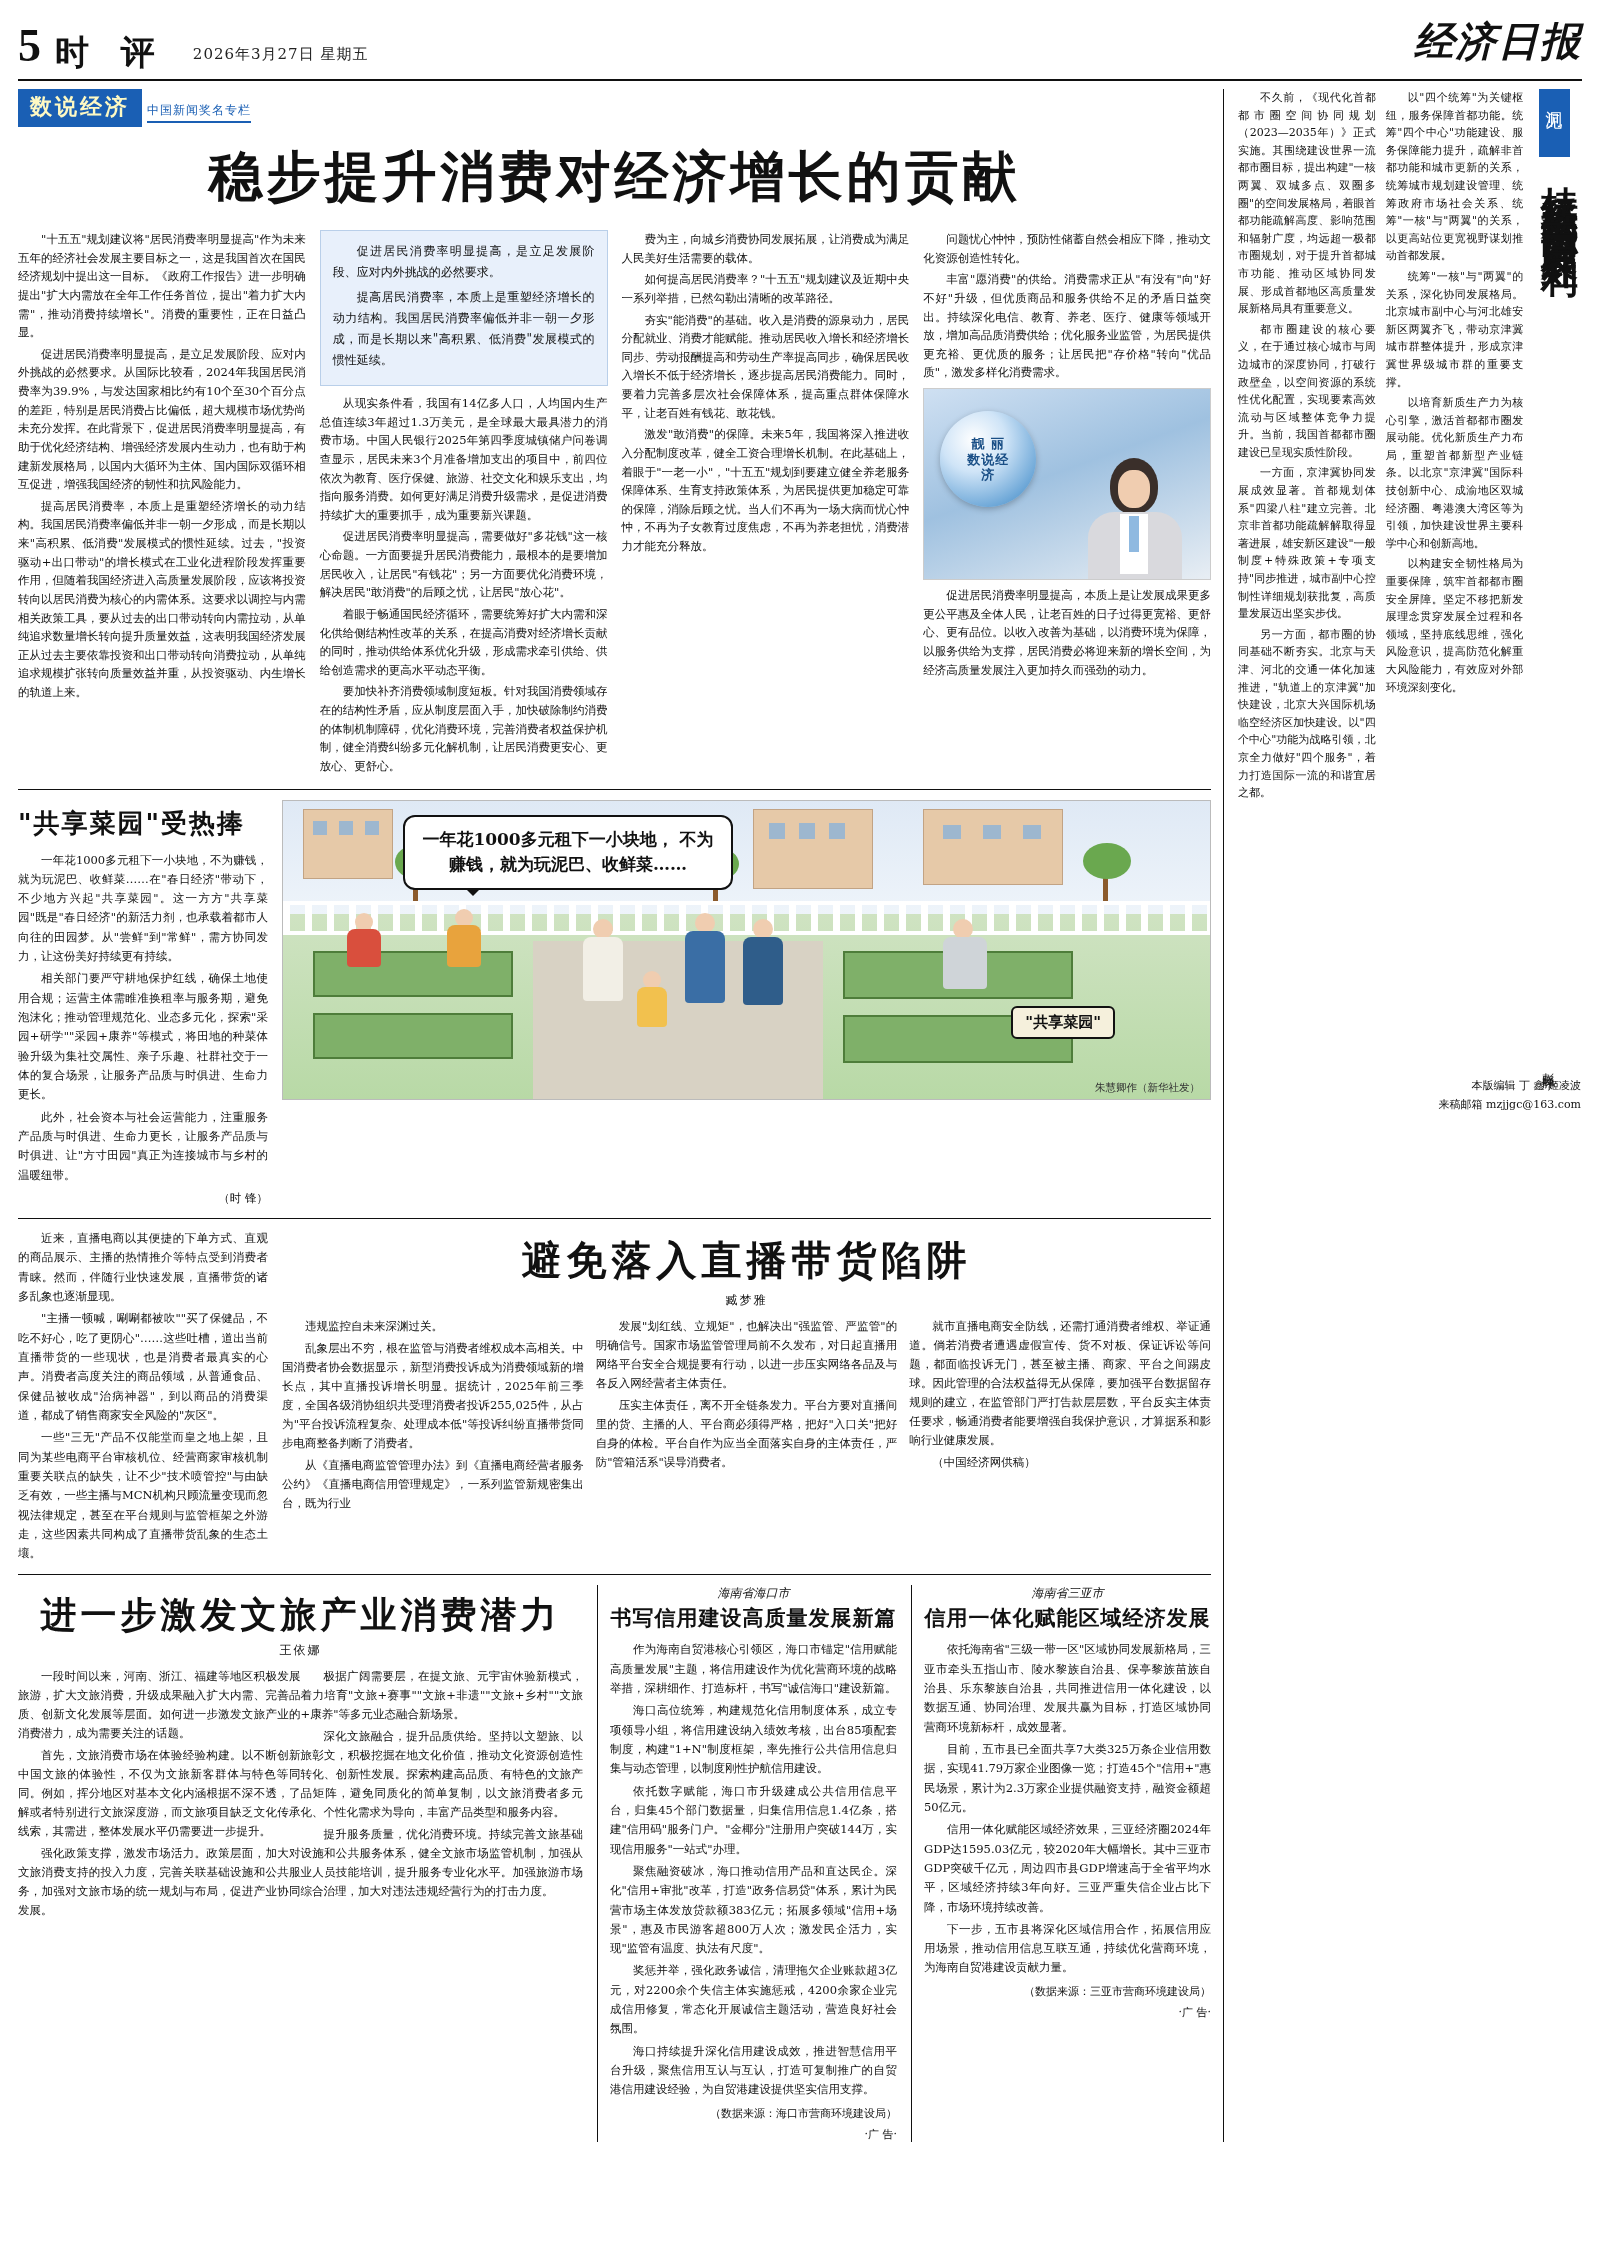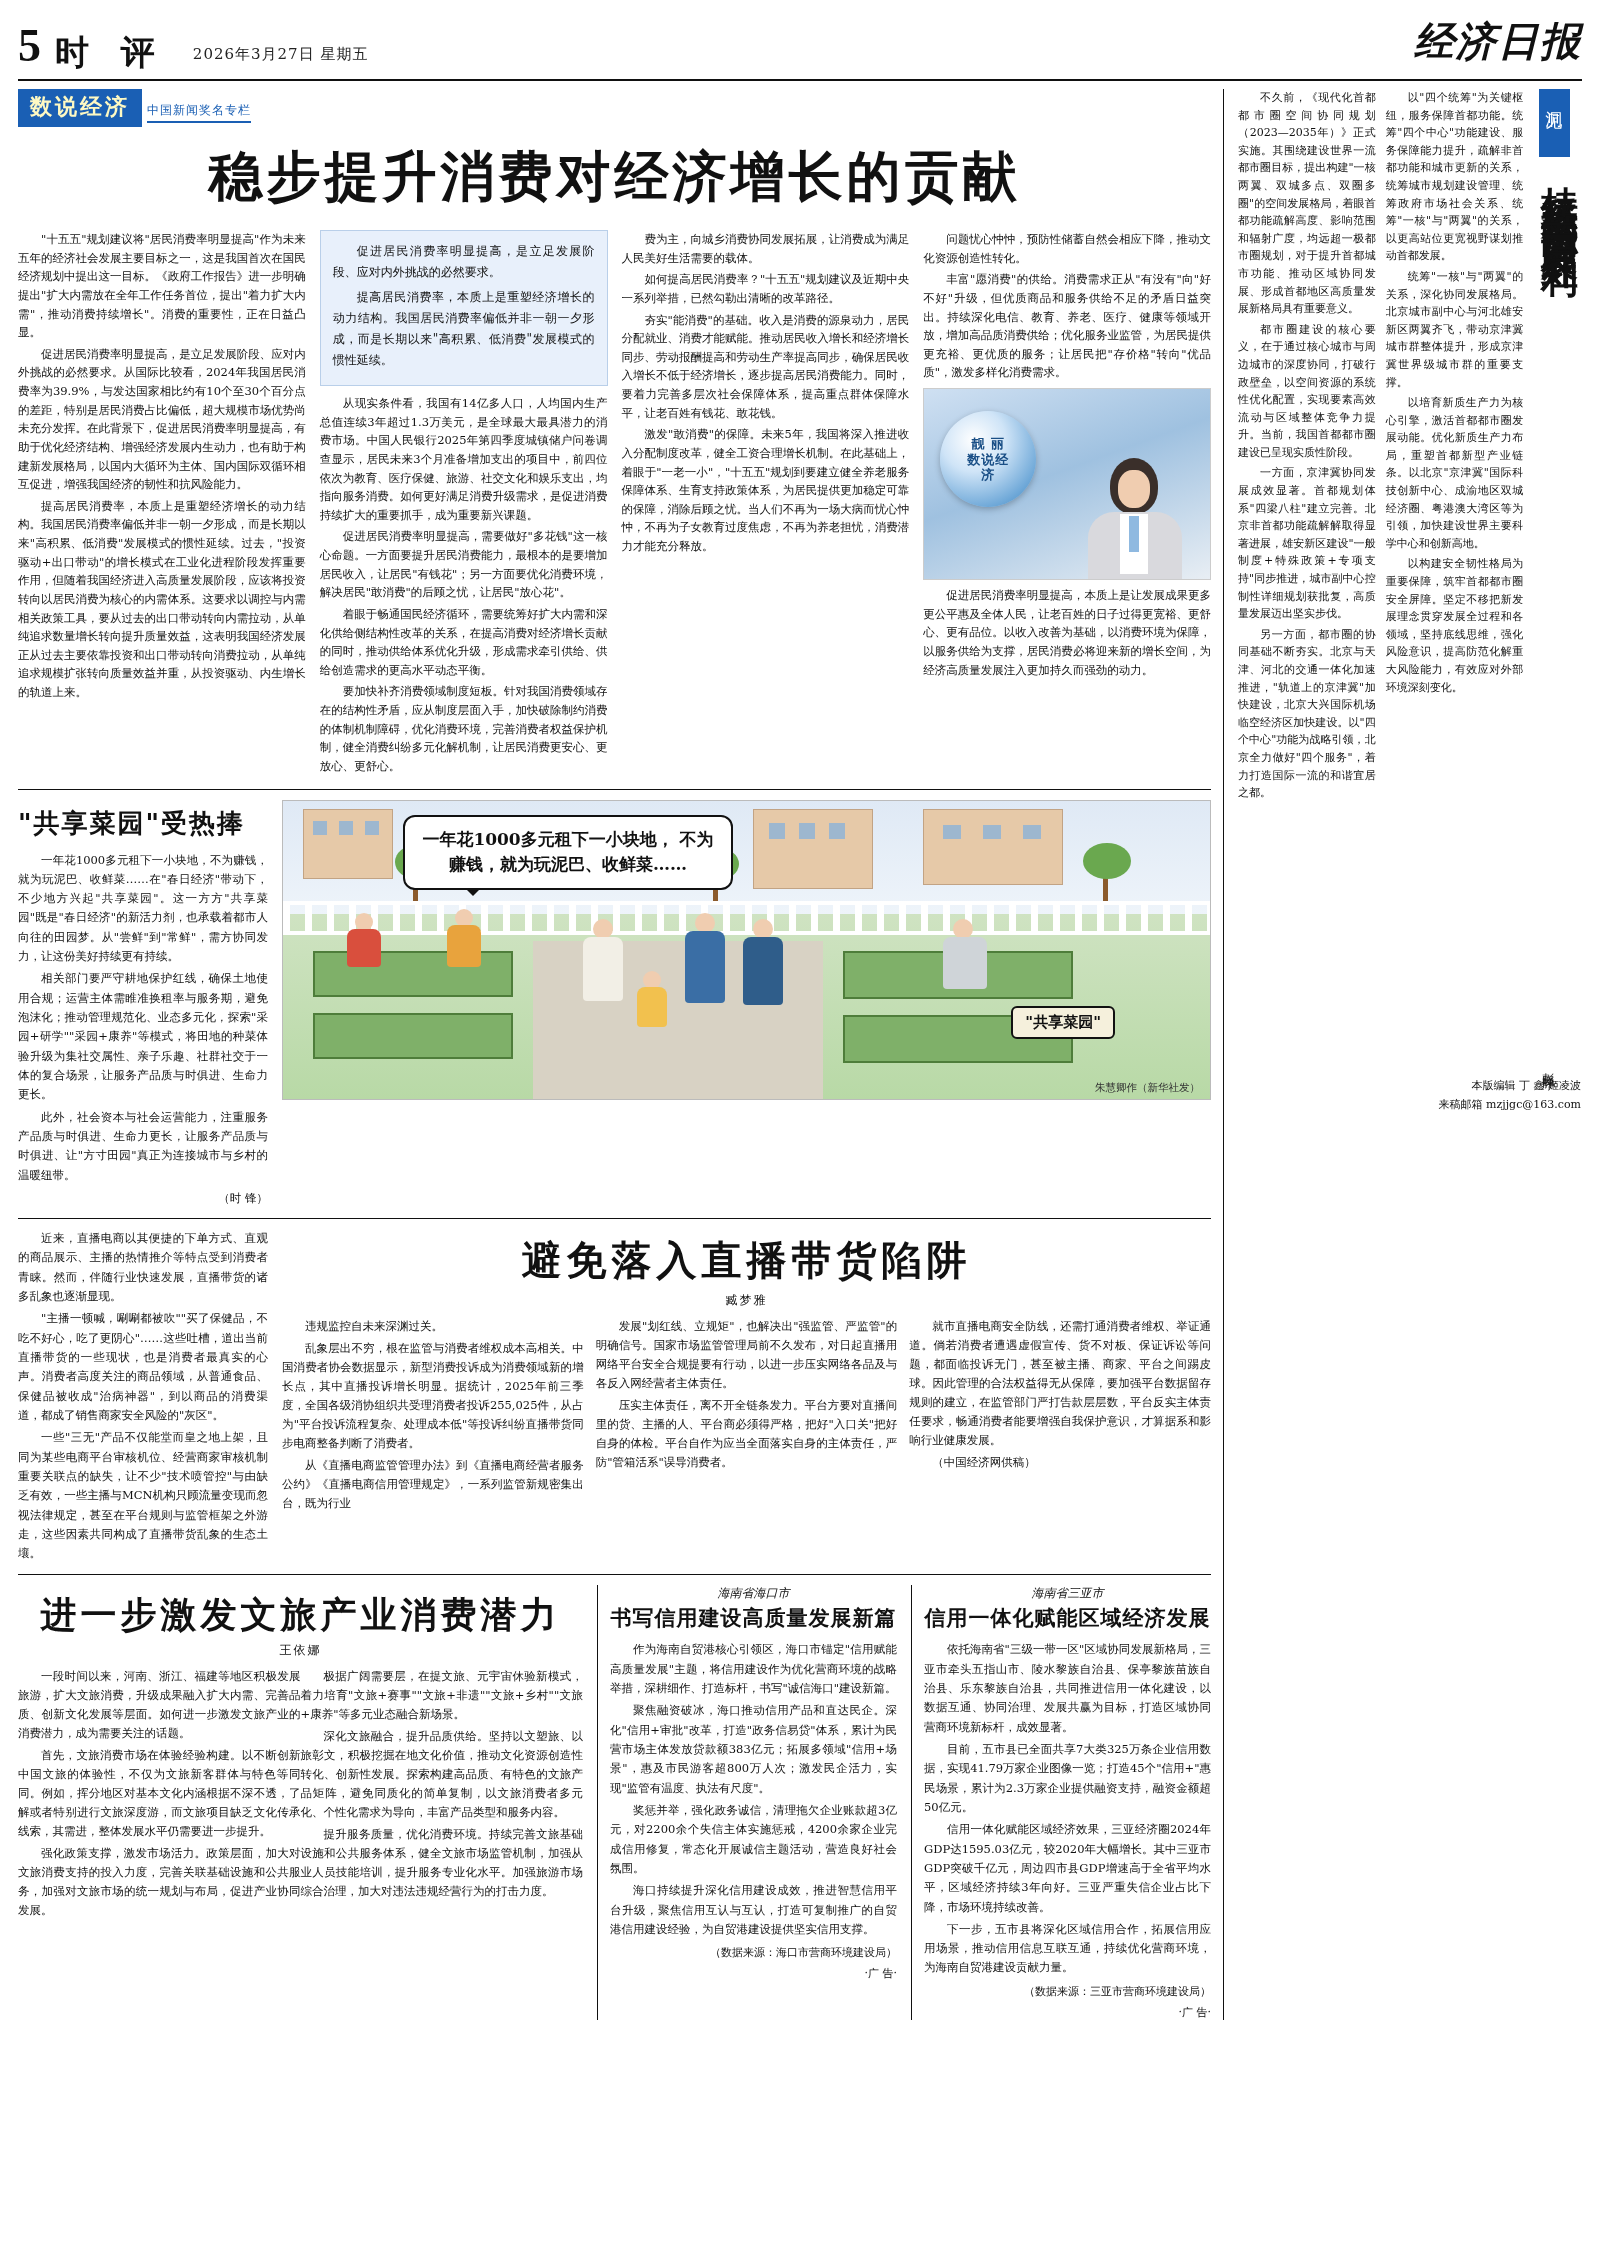--- a/index.html
+++ b/index.html
@@ -345,20 +345,22 @@
               <p>提升服务质量，优化消费环境。持续完善文旅基础设施和公共服务体系，健全文旅市场监管机制，加强从业人员技能培训，提升服务专业化水平。加强旅游市场综合治理，加大对违法违规经营行为的打击力度。</p>
             </div>
           </div>
         </div>
 
         <div class="bot-mid">
           <div class="box-head">海南省海口市</div>
           <div class="box-title">书写信用建设高质量发展新篇</div>
           <div class="body-sm">
             <p>作为海南自贸港核心引领区，海口市锚定"信用赋能高质量发展"主题，将信用建设作为优化营商环境的战略举措，深耕细作、打造标杆，书写"诚信海口"建设新篇。</p>
+            <p>海口高位统筹，构建规范化信用制度体系，成立专项领导小组，将信用建设纳入绩效考核，出台85项配套制度，构建"1+N"制度框架，率先推行公共信用信息归集与动态管理，以制度刚性护航信用建设。</p>
+            <p>依托数字赋能，海口市升级建成公共信用信息平台，归集45个部门数据量，归集信用信息1.4亿条，搭建"信用码"服务门户。"金椰分"注册用户突破144万，实现信用服务"一站式"办理。</p>
             <p>聚焦融资破冰，海口推动信用产品和直达民企。深化"信用+审批"改革，打造"政务信易贷"体系，累计为民营市场主体发放贷款额383亿元；拓展多领域"信用+场景"，惠及市民游客超800万人次；激发民企活力，实现"监管有温度、执法有尺度"。</p>
             <p>奖惩并举，强化政务诚信，清理拖欠企业账款超3亿元，对2200余个失信主体实施惩戒，4200余家企业完成信用修复，常态化开展诚信主题活动，营造良好社会氛围。</p>
             <p>海口持续提升深化信用建设成效，推进智慧信用平台升级，聚焦信用互认与互认，打造可复制推广的自贸港信用建设经验，为自贸港建设提供坚实信用支撑。</p>
           </div>
           <div class="ad-note">（数据来源：海口市营商环境建设局）</div>
           <div class="ad-note">·广 告·</div>
         </div>
 
         <div class="bot-right">
           <div class="box-head">海南省三亚市</div>

